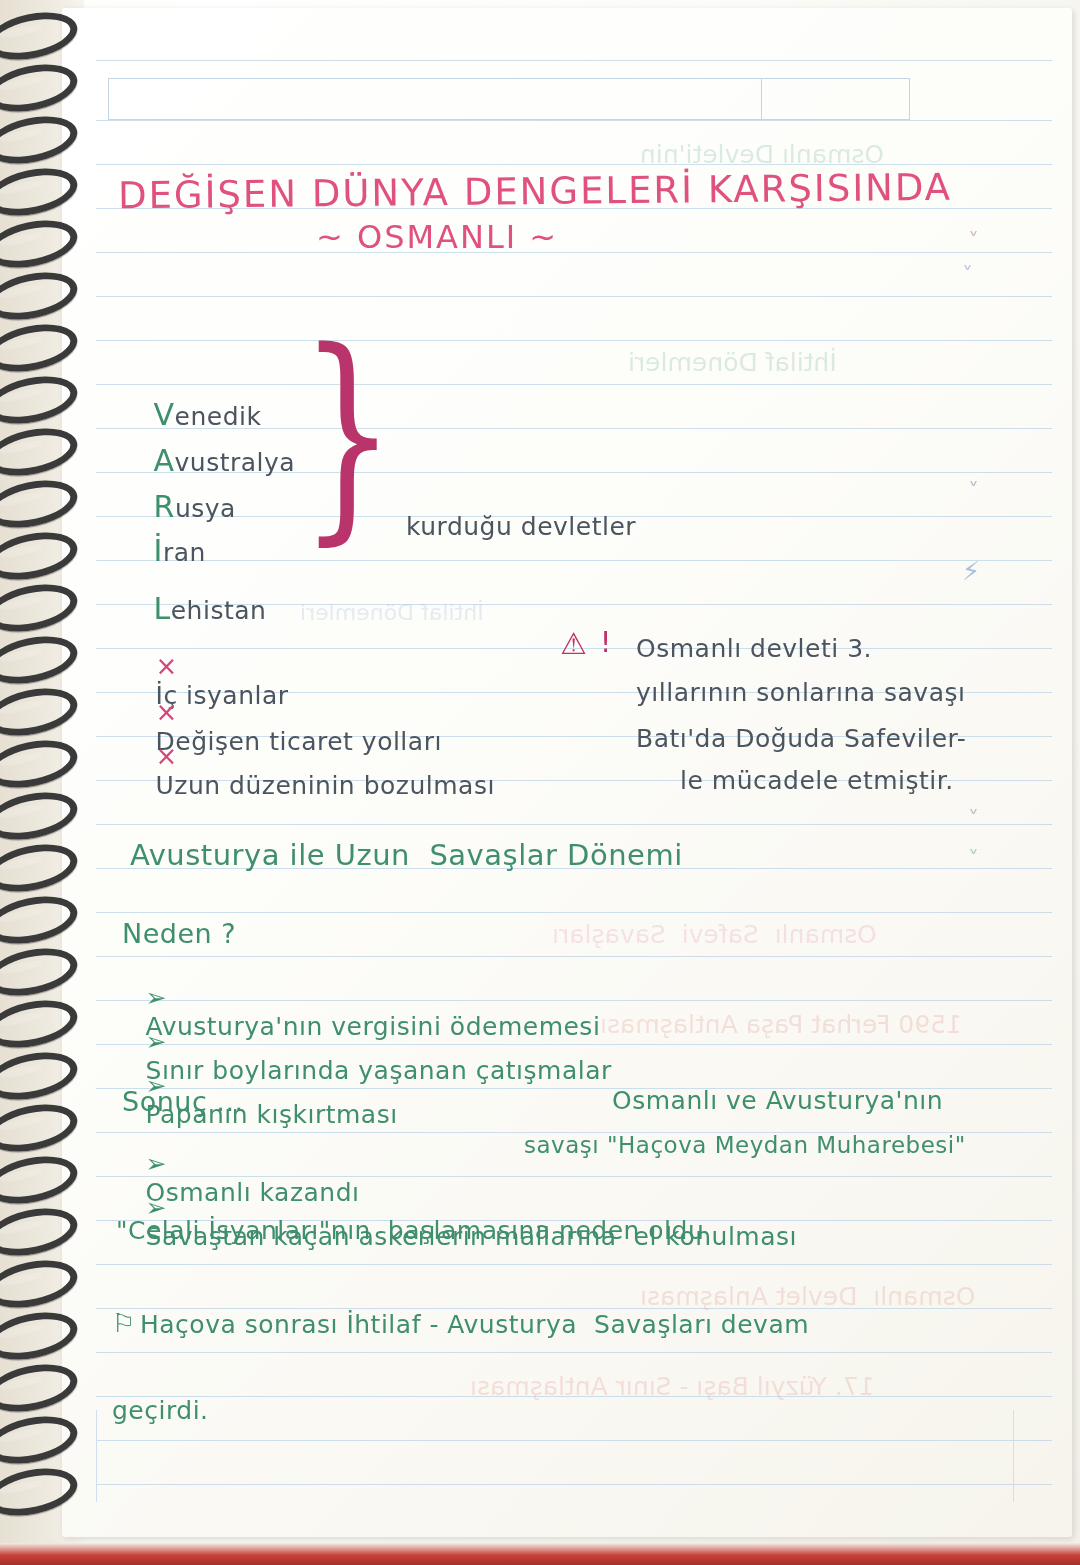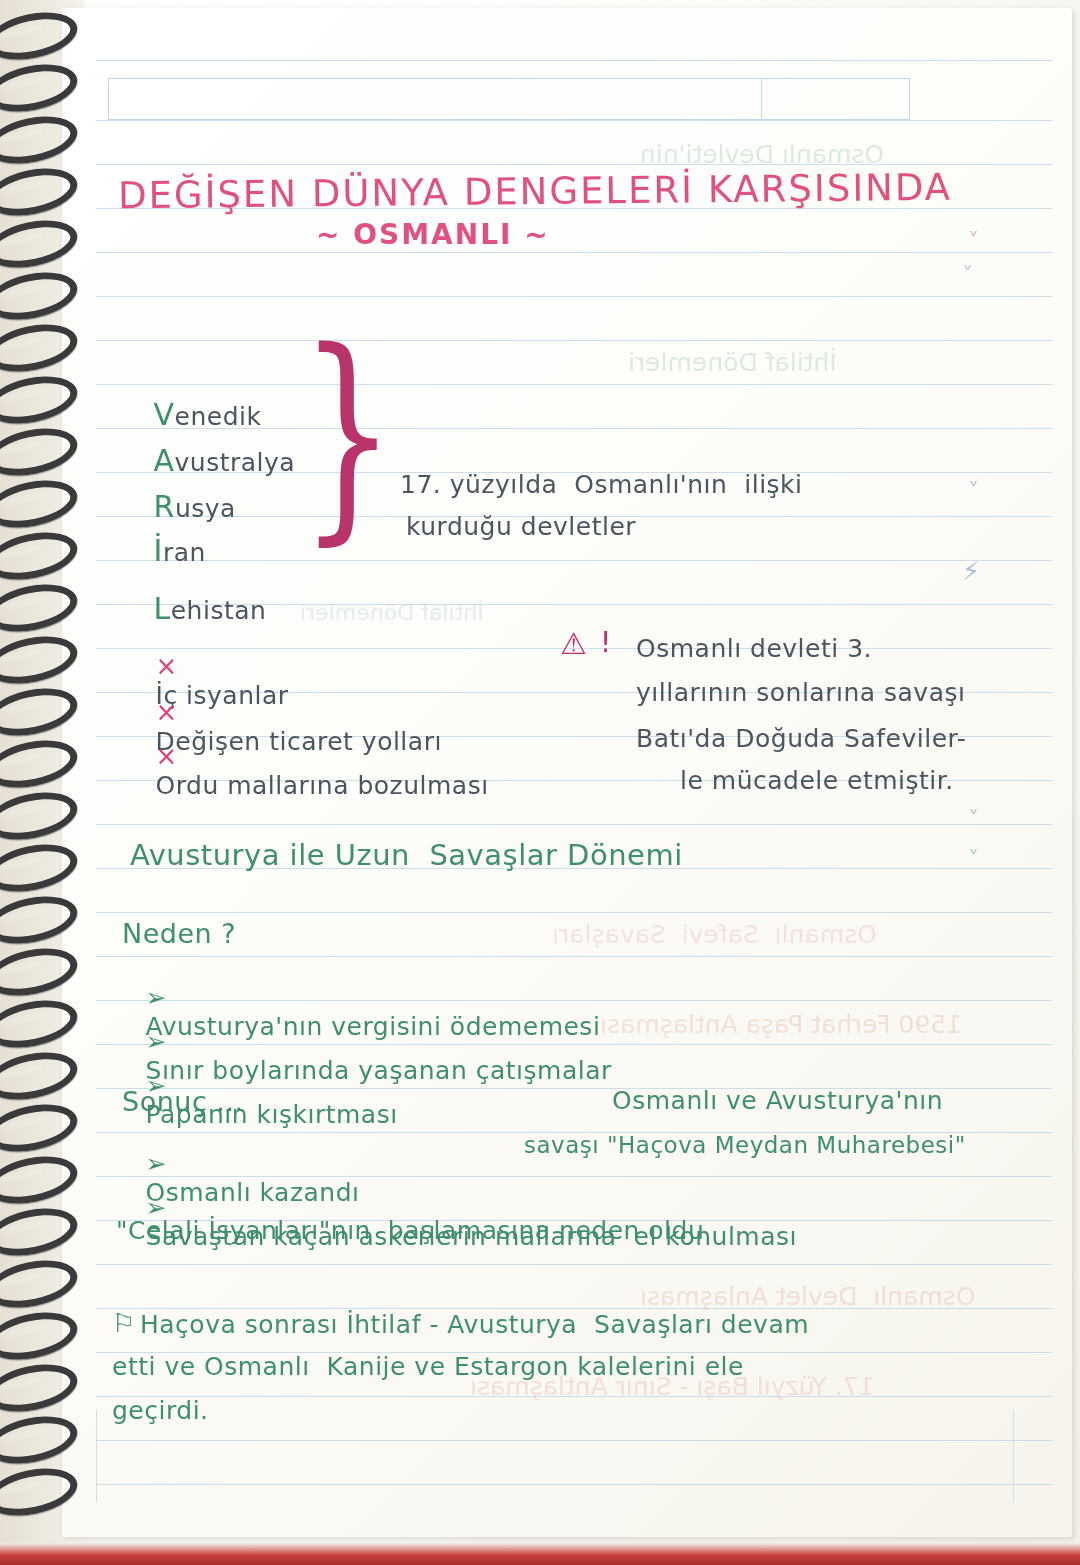--- a/index.html
+++ b/index.html
@@ -88,21 +88,21 @@
   }
   .blue   {color:#2f6fc4;}
   .green  {color:#3f8f6d;}
   .ink    {color:#4b5560;}
 
   .title{
     font-size:37px;color:#e0517f;letter-spacing:2px;
     transform:rotate(-.6deg);
   }
   .subtitle{
-    font-size:28px;color:#e0517f;letter-spacing:2px;font-weight:bold;
+    font-size:32px;color:#e0517f;letter-spacing:2px;
   }
   .h2{font-size:29px;}
   .h3{font-size:27px;}
   .body{font-size:25px;}
   .small{font-size:23px;}
 
   
   .ghost{
     position:absolute;
     white-space:pre;
@@ -250,35 +250,34 @@
     <div class="hw" style="left:120px;top:514px">
       <span class="letter green">İ</span><span class="body ink">ran</span>
     </div>
     <div class="hw" style="left:120px;top:572px">
       <span class="letter green">L</span><span class="body ink">ehistan</span>
     </div>
   </div>
 
   <div class="brace" style="left:300px;top:358px">}</div>
 
-  <div class="hw body ink" style="left:400px;top:470px">17. yüzyılda  Osmanlı'nın  ilişki</div>
   <div class="hw body ink" style="left:406px;top:512px">kurduğu devletler</div>
 
   <div>
     <div class="hw" style="left:122px;top:632px">
       <span class="xmark">×</span>
       <span class="body ink">İç isyanlar</span>
     </div>
     <div class="hw" style="left:122px;top:678px">
       <span class="xmark">×</span>
       <span class="body ink">Değişen ticaret yolları</span>
     </div>
     <div class="hw" style="left:122px;top:722px">
       <span class="xmark">×</span>
-      <span class="body ink">Ordu mallarına bozulması</span>
+      <span class="body ink">Uzun düzeninin bozulması</span>
     </div>
   </div>
 
   <div class="warn" style="left:560px;top:626px">⚠</div>
   <div class="hw" style="left:600px;top:626px;color:#c0306a;font-size:28px">!</div>
   <div class="hw body ink" style="left:636px;top:634px">Osmanlı devleti 3.</div>
   <div class="hw body ink" style="left:636px;top:678px">yıllarının sonlarına savaşı</div>
   <div class="hw body ink" style="left:636px;top:724px">Batı'da Doğuda Safeviler-</div>
   <div class="hw body ink" style="left:680px;top:766px">le mücadele etmiştir.</div>
 
@@ -314,16 +313,15 @@
     </div>
   </div>
 
   <div class="hw body green" style="left:612px;top:1086px">Osmanlı ve Avusturya'nın</div>
   <div class="hw small green" style="left:524px;top:1132px">savaşı "Haçova Meydan Muharebesi"</div>
 
   <div class="hw body green" style="left:116px;top:1216px">"Celali İsyanları"nın  başlamasına neden oldu</div>
 
   <div class="hw" style="left:112px;top:1308px;color:#3f8f6d;font-size:26px">⚐</div>
   <div class="hw body green" style="left:140px;top:1310px">Haçova sonrası İhtilaf - Avusturya  Savaşları devam</div>
-  <div class="hw body green" style="left:112px;top:1352px">etti ve Osmanlı  Kanije ve Estargon kalelerini ele</div>
   <div class="hw body green" style="left:112px;top:1396px">geçirdi.</div>
 
 </div>
 
 </body></html>

